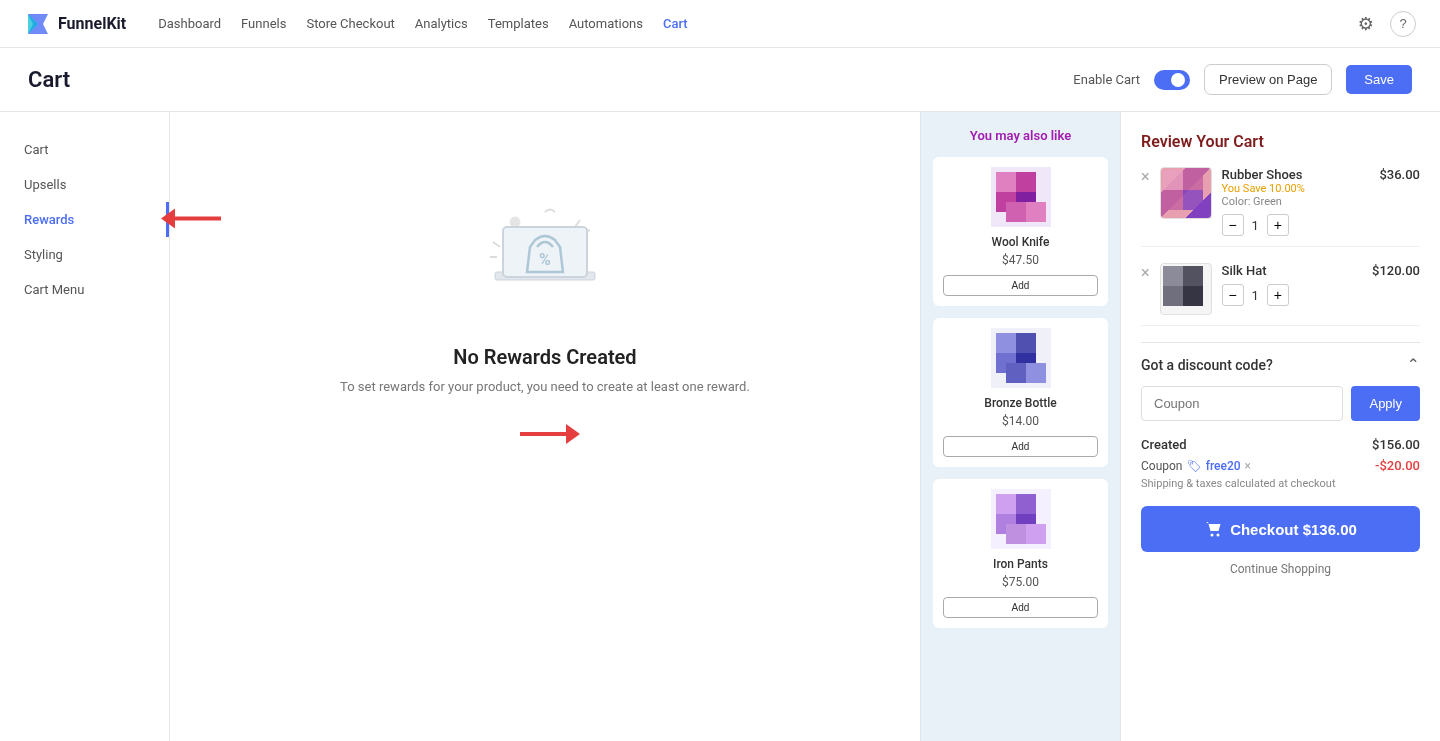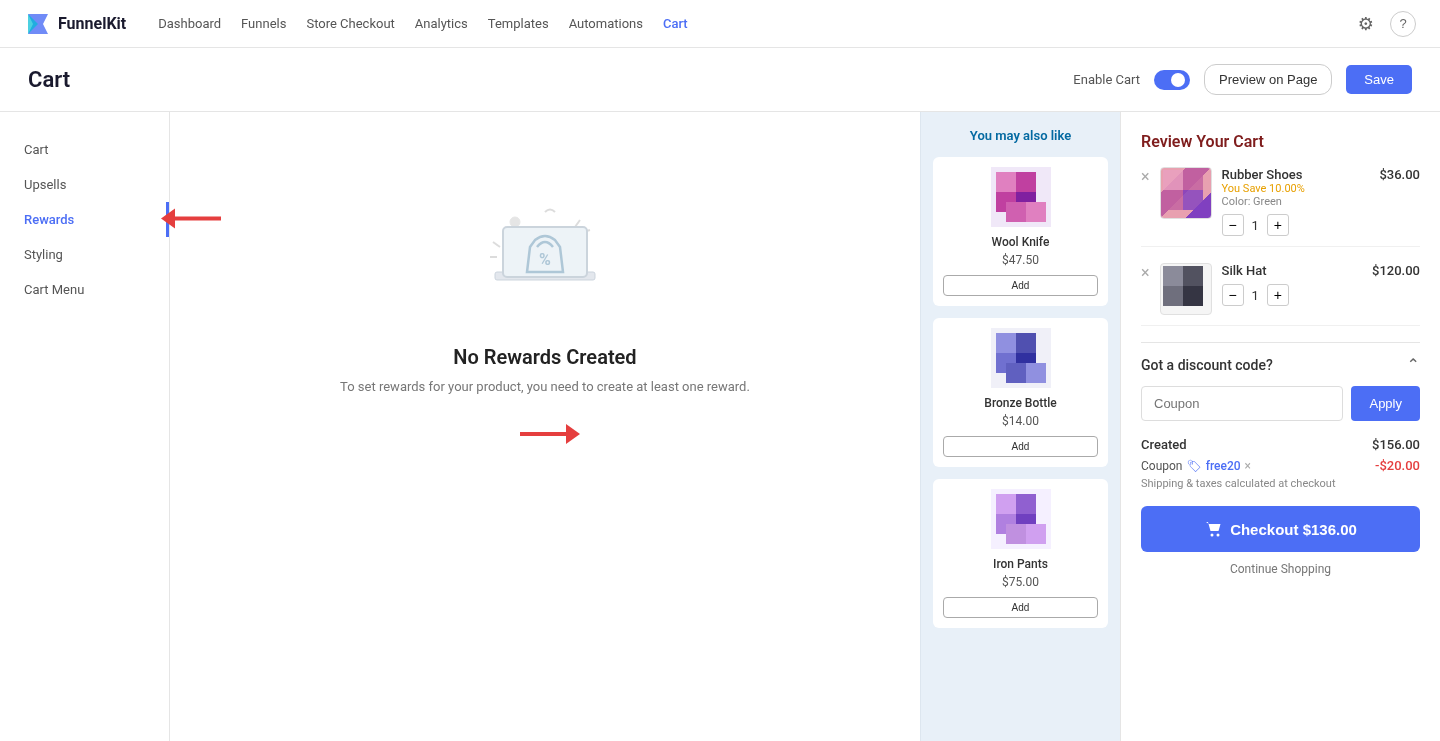--- a/index.html
+++ b/index.html
@@ -20,21 +20,21 @@
     
     .page { display: flex; flex-direction: column; min-height: calc(100vh - 48px); }
     .page-header { display: flex; align-items: center; background: #fff; padding: 16px 28px; border-bottom: 1px solid #e5e5e5; }
     .page-title { font-size: 22px; font-weight: 600; color: #1a1a2e; }
     .page-header-right { margin-left: auto; display: flex; align-items: center; gap: 14px; justify-content: space-between; }
     .enable-cart-label { font-size: 13px; color: #555; }
     .toggle-switch { position: relative; display: inline-block; width: 36px; height: 20px; }
     .toggle-switch input { opacity: 0; width: 0; height: 0; }
     .toggle-slider { position: absolute; cursor: pointer; top: 0; left: 0; right: 0; bottom: 0; background-color: #4c6ef5; border-radius: 20px; }
     .toggle-slider:before { position: absolute; content: ""; height: 14px; width: 14px; left: 3px; bottom: 3px; background-color: white; border-radius: 50%; transition: .2s; transform: translateX(14px); }
-    .btn-preview { background: #fff; border: 1px solid #ccc; color: #333; padding: 7px 14px; border-radius: 12px; cursor: pointer; font-size: 13px; }
+    .btn-preview { background: #fff; border: 1px solid #ccc; color: #333; padding: 7px 14px; border-radius: 7px; cursor: pointer; font-size: 13px; }
     .btn-save { background: #4c6ef5; color: #fff; border: none; padding: 7px 18px; border-radius: 5px; cursor: pointer; font-size: 13px; font-weight: 500; }
 
     
     .content { display: flex; flex: 1; }
 
     
     .sidebar { width: 170px; background: #fff; border-right: 1px solid #e5e5e5; padding: 20px 0; flex-shrink: 0; }
     .sidebar-item { padding: 10px 24px; cursor: pointer; color: #555; font-size: 13px; display: flex; align-items: center; gap: 6px; position: relative; }
     .sidebar-item.active { color: #4c6ef5; border-right: 3px solid #4c6ef5; font-weight: 500; }
     .badge-new { background: #28a745; color: #fff; font-size: 10px; padding: 1px 6px; border-radius: 10px; font-weight: 600; }
@@ -42,21 +42,21 @@
     
     .main { flex: 1; padding: 40px; display: flex; flex-direction: column; align-items: center; justify-content: flex-start; background: #fff; }
     .empty-state { display: flex; flex-direction: column; align-items: center; justify-content: center; padding: 40px 20px; }
     .empty-icon { margin-bottom: 20px; }
     .empty-title { font-size: 20px; font-weight: 600; color: #222; margin-bottom: 10px; }
     .empty-desc { font-size: 13px; color: #777; margin-bottom: 28px; text-align: center; }
     .btn-create-reward { background: #fff; border: 1px solid #4c6ef5; color: #4c6ef5; padding: 9px 24px; border-radius: 5px; cursor: pointer; font-size: 14px; font-weight: 500; }
 
     
     .preview-panel { width: 200px; background: #e8f0f8; border-left: 1px solid #dde6ef; padding: 16px 12px; flex-shrink: 0; overflow-y: auto; }
-    .preview-title { font-size: 13px; font-weight: 600; color: #0369a1; margin-bottom: 14px; text-align: center; }
+    .preview-title { font-size: 13px; font-weight: 600; color: #a21caf; margin-bottom: 14px; text-align: center; }
     .product-card { background: #fff; border-radius: 6px; padding: 10px; margin-bottom: 12px; }
     .product-img { width: 60px; height: 60px; margin: 0 auto 8px; display: block; }
     .product-name { font-size: 12px; font-weight: 500; color: #333; text-align: center; margin-bottom: 4px; }
     .product-price { font-size: 12px; color: #555; text-align: center; margin-bottom: 8px; }
     .btn-add { display: block; width: 100%; background: #fff; border: 1px solid #aaa; color: #333; padding: 4px; border-radius: 4px; cursor: pointer; font-size: 10px; }
 
     
     .cart-review { width: 320px; background: #fff; border-left: 1px solid #e5e5e5; padding: 20px 20px; flex-shrink: 0; overflow-y: auto; }
     .cart-review-title { font-size: 16px; font-weight: 600; color: #7f1d1d; margin-bottom: 16px; }
     .cart-item { display: flex; align-items: flex-start; gap: 10px; margin-bottom: 16px; padding-bottom: 10px; border-bottom: 1px solid #f0f0f0; }

